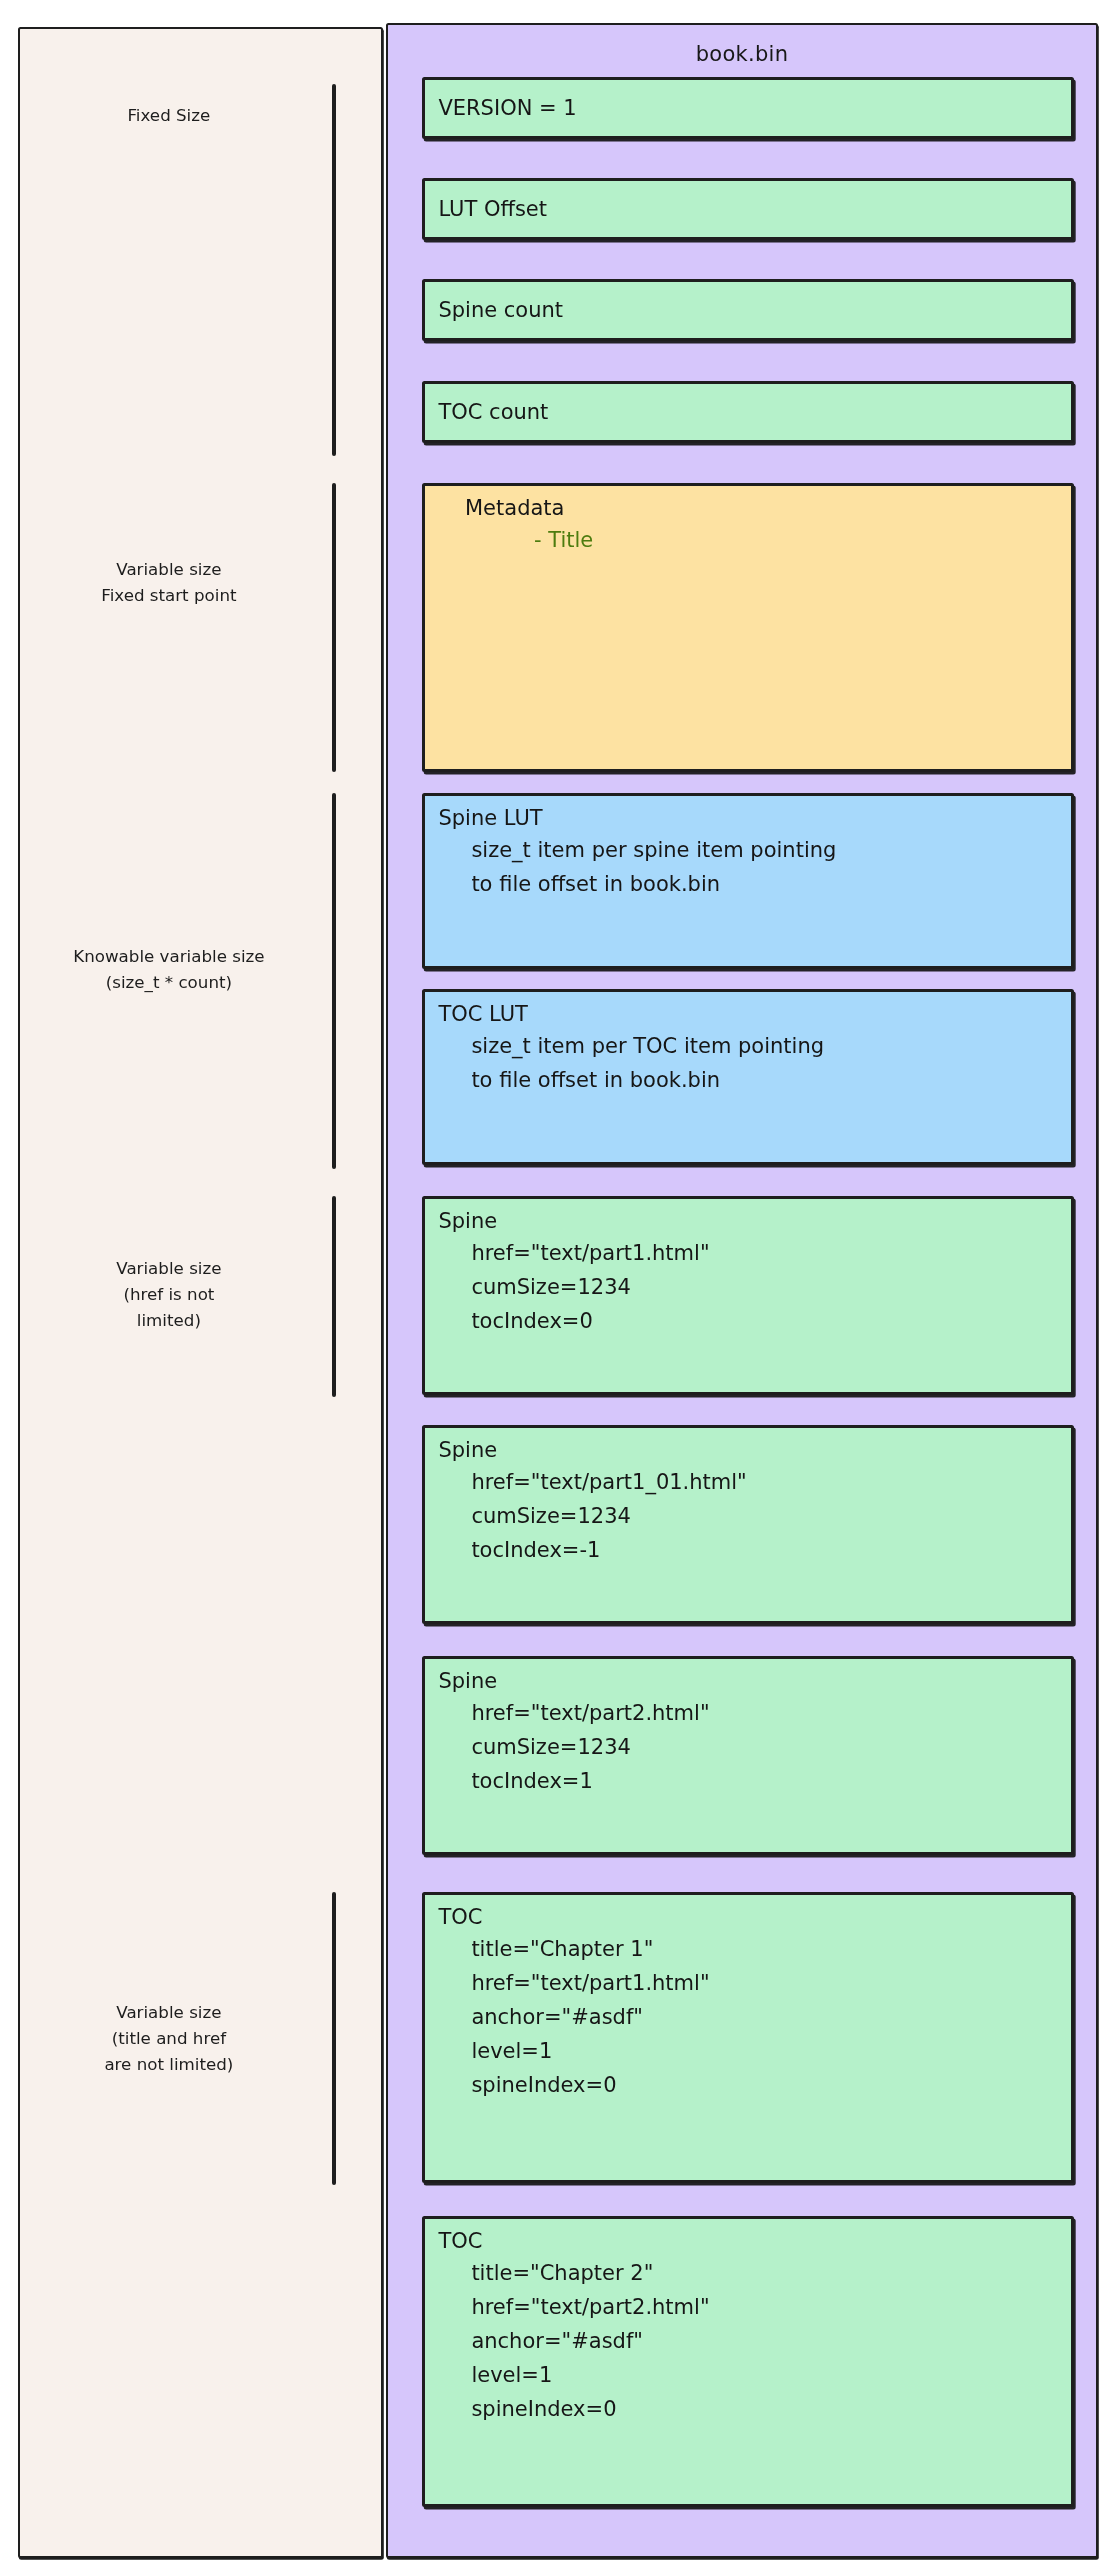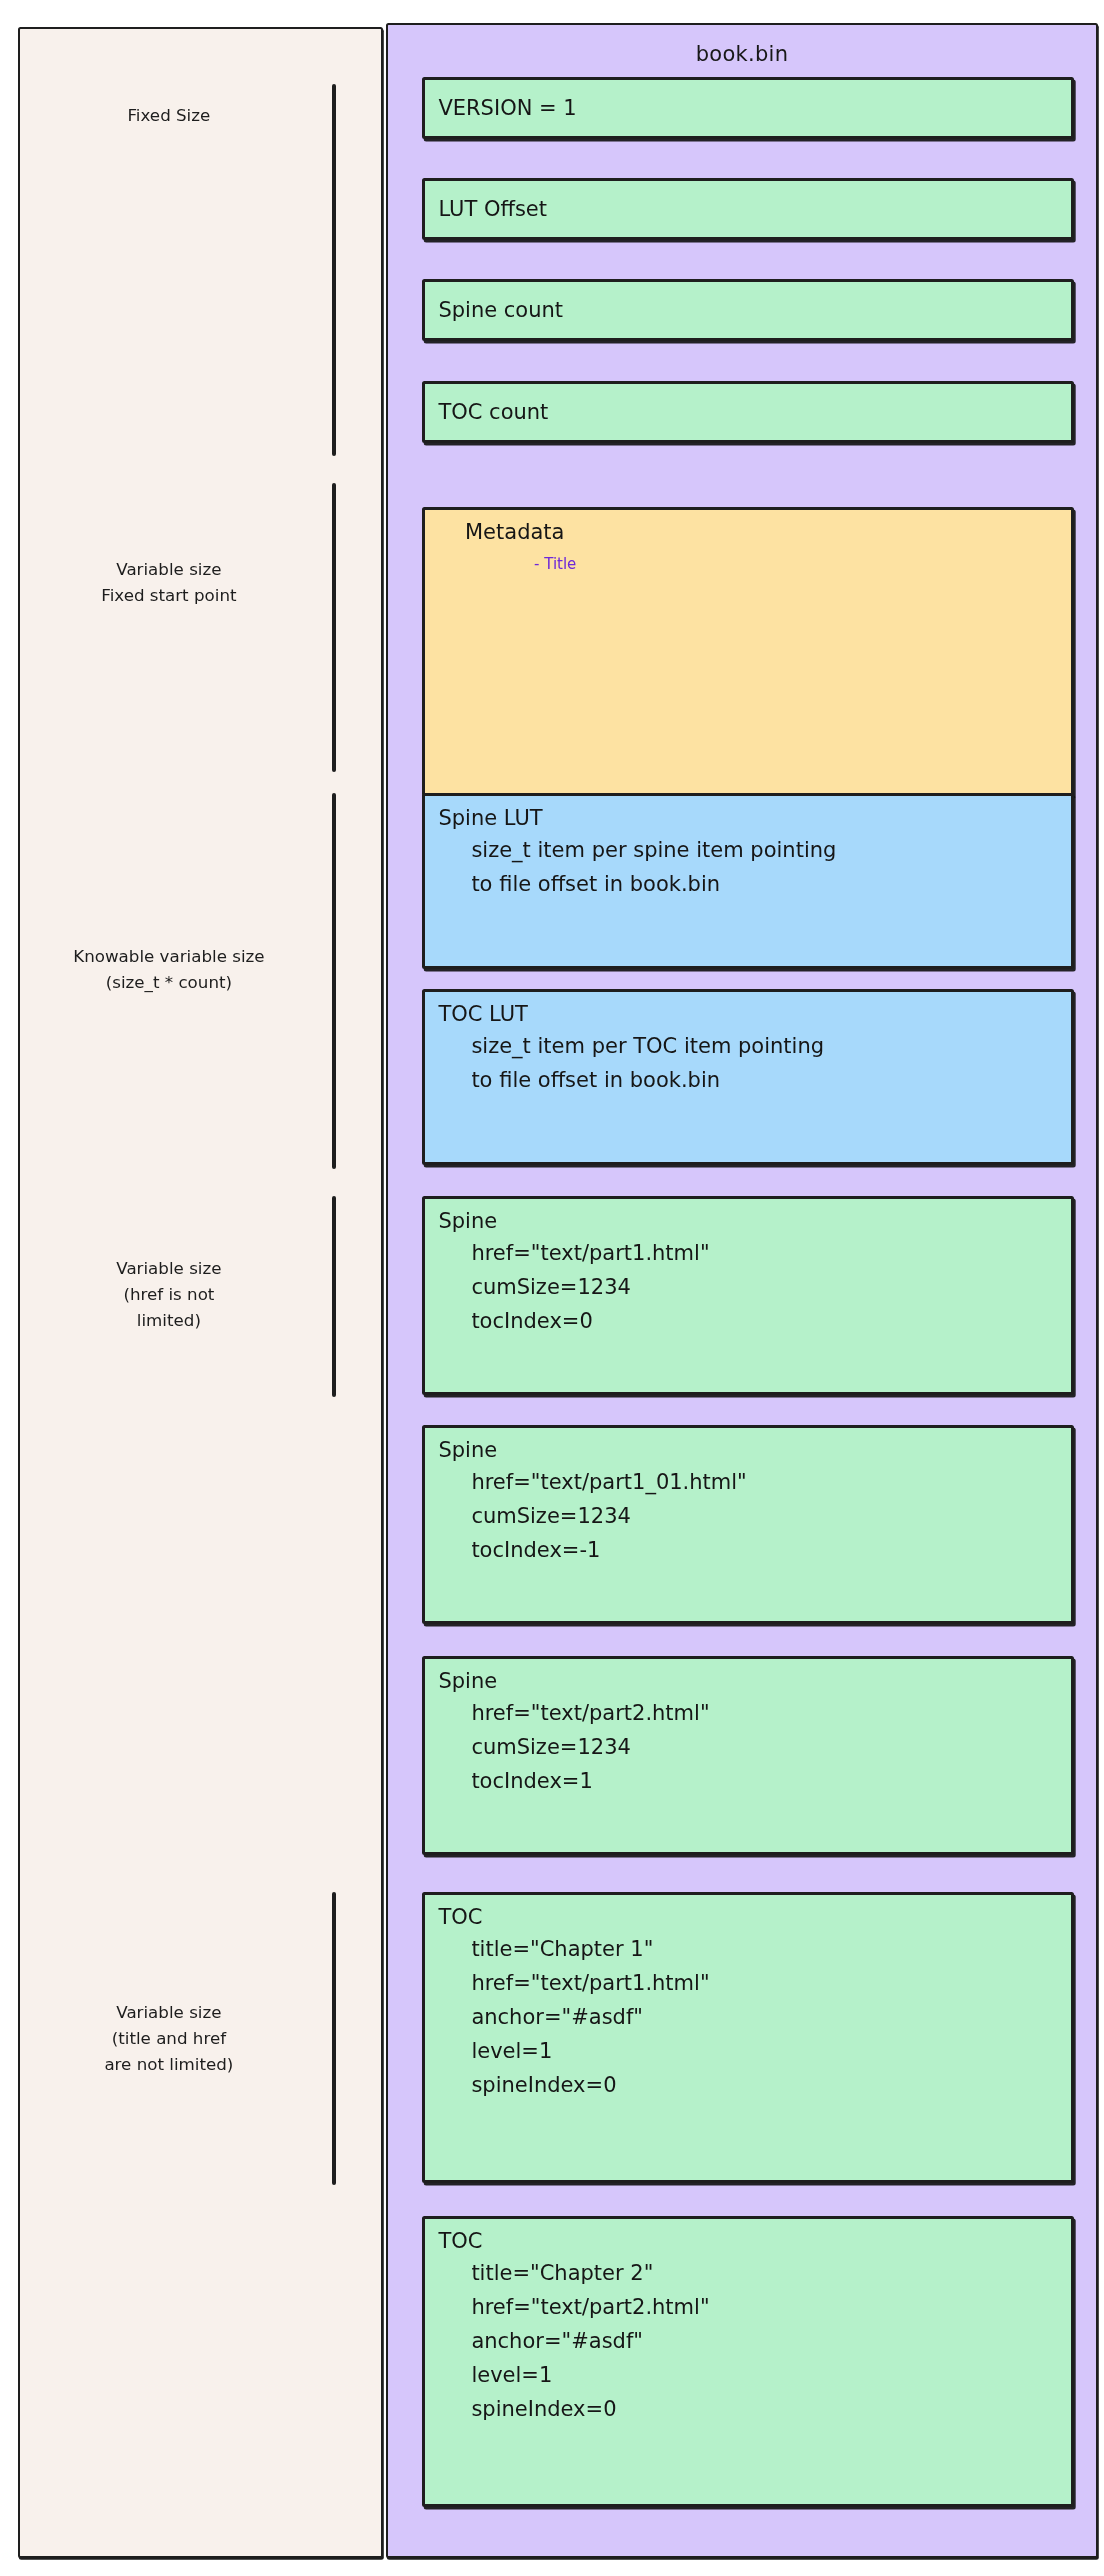--- a/index.html
+++ b/index.html
@@ -60,21 +60,21 @@
   }
   .box .lines{
     font-size:21px;line-height:34px;color:#161616;
     padding-left:33px;white-space:pre-wrap;
   }
   .box .sub{
     font-size:21px;line-height:34px;color:#161616;
     padding-left:33px;
   }
   .box .bullet{
-    font-size:15px;line-height:34px;color:#6d28d9;
+    font-size:21px;line-height:34px;color:#4d7c0f;
     padding-left:69px;
   }
   .single{display:flex;align-items:center;height:100%;}
   .single .head{font-size:21px;}
 </style>
 </head>
 <body>
 
 <div class="canvas">
 
@@ -114,21 +114,21 @@
       <div class="box green" style="top: 279px; height: 62px;">
         <div class="single">
           <div class="head">Spine count</div>
         </div>
       </div>
       <div class="box green" style="top: 381px; height: 62px;">
         <div class="single">
           <div class="head">TOC count</div>
         </div>
       </div>
-      <div class="box yellow" style="top: 507px; height: 289px; padding-left: 40px;">
+      <div class="box yellow" style="top: 483px; height: 289px; padding-left: 40px;">
         <div class="head">Metadata</div>
         <div class="bullet">- Title</div>
       </div>
       <div class="box blue" style="top: 793px; height: 176px;">
         <div class="head">Spine LUT</div>
         <div class="lines">size_t item per spine item pointing
 to file offset in book.bin</div>
       </div>
       <div class="box blue" style="top: 989px; height: 176px;">
         <div class="head">TOC LUT</div>

